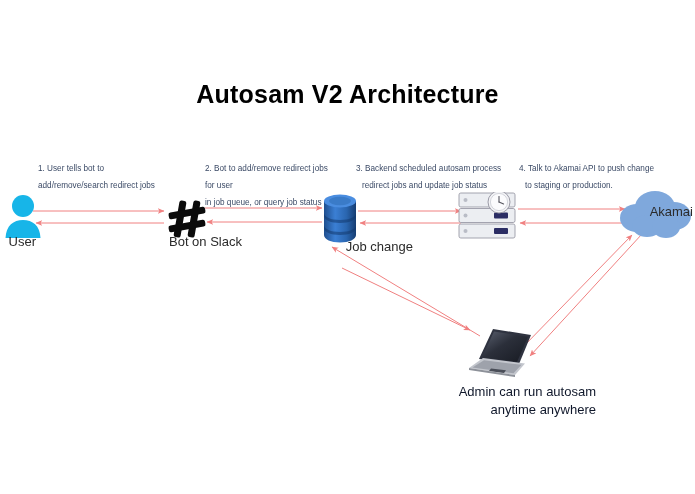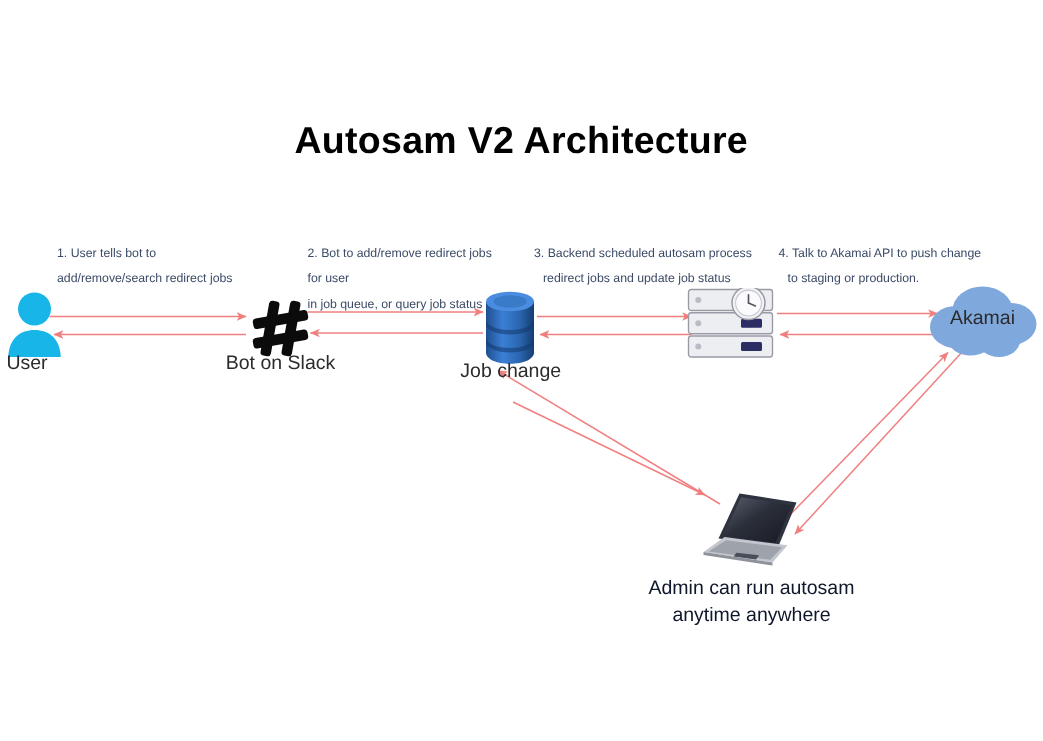--- a/index.html
+++ b/index.html
@@ -47,21 +47,21 @@
     white-space: nowrap;
   }
   .step-note div { white-space: nowrap; }
 
   
   .node-caption {
     position: absolute;
     color: #2b2b2b;
     font-size: 13px;
     line-height: 16px;
-    text-align: center;
+    text-align: right;
   }
   .caption-slate {
     color: #0f172a;
   }
 
   
   .icon-box {
     position: absolute;
   }
 </style>

